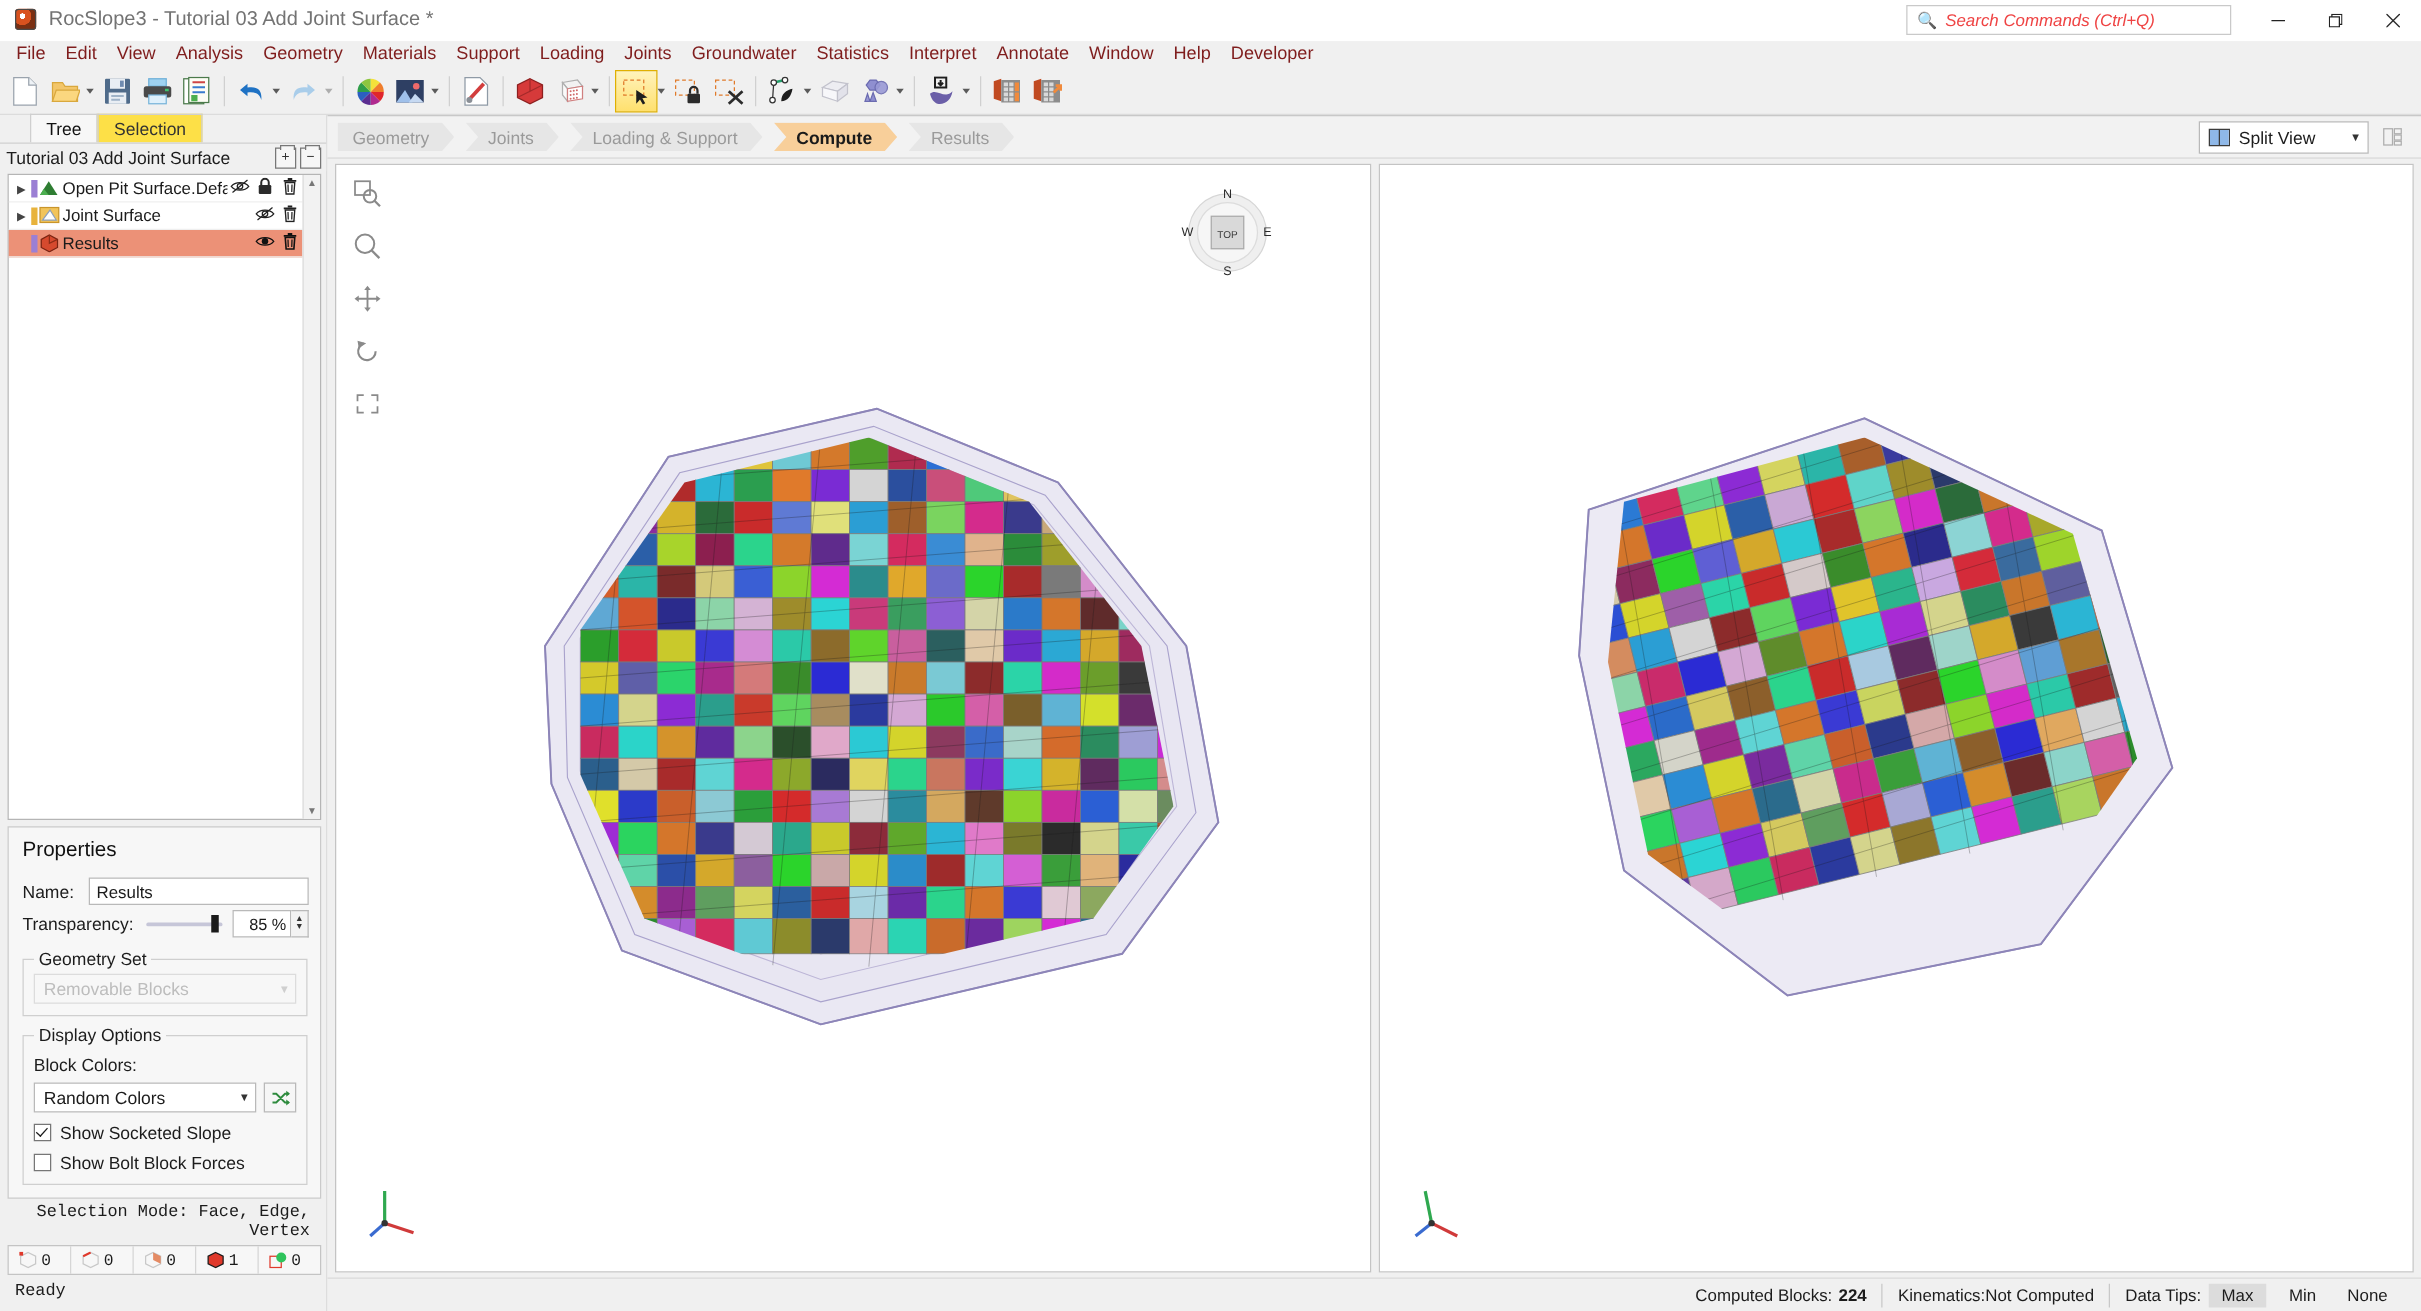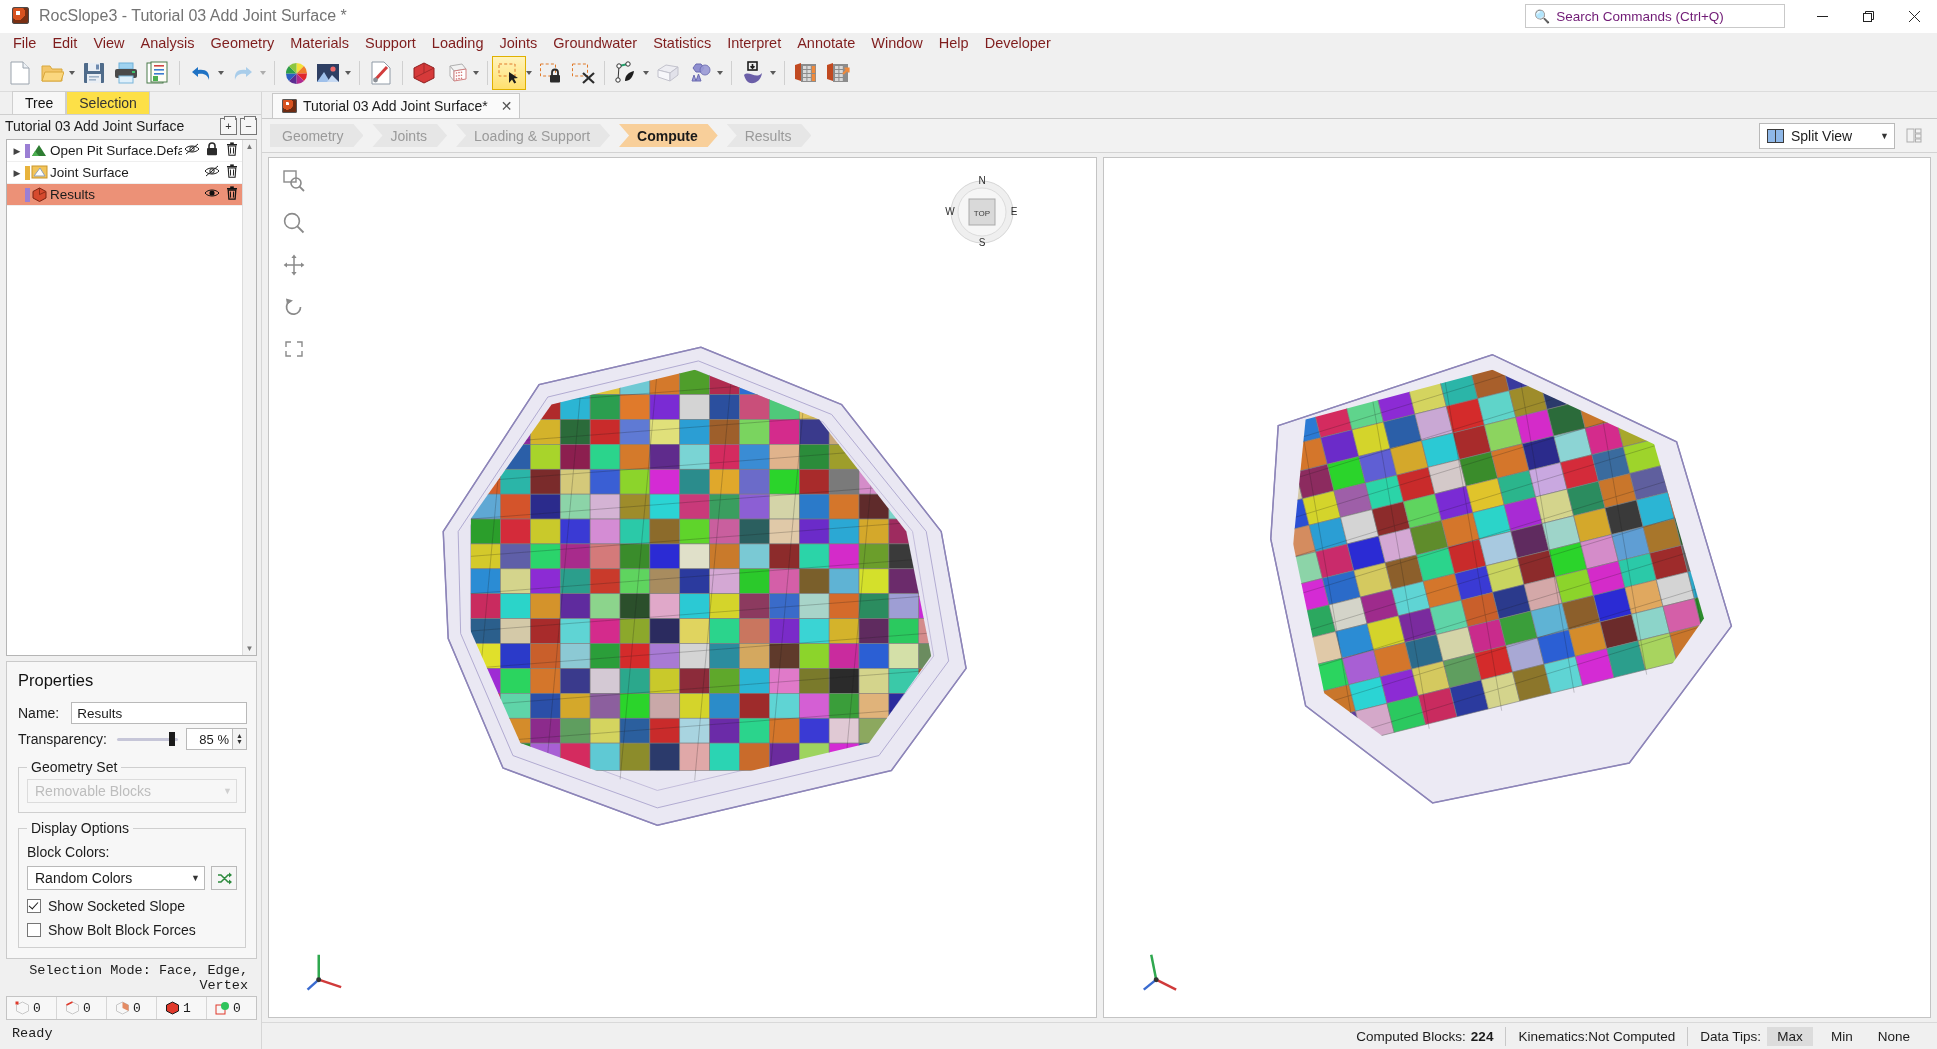--- a/index.html
+++ b/index.html
@@ -14,41 +14,41 @@
   
   .titlebar{height:32px;background:#ffffff;display:flex;align-items:center;flex:0 0 32px;border-bottom:1px solid #ffffff;}
   .tb-icon{width:18px;height:18px;margin-left:12px;margin-right:9px;position:relative;}
   .rocicon{width:17px;height:17px;border-radius:3px;background:
      radial-gradient(circle at 35% 35%, #ffffff 0 14%, #d8521f 15% 45%, #7a2f12 46% 100%);
      box-shadow:inset 0 0 0 1px #4a4a4a;}
   .tb-title{font-size:16px;color:#737373;}
   .tb-right{margin-left:auto;display:flex;align-items:center;height:32px;}
   .searchbox{width:258px;height:22px;border:1px solid #c9c9c9;background:#fff;display:flex;align-items:center;margin-right:14px;}
   .searchbox .si{margin:0 6px 0 8px;color:#6d6d6d;font-size:13px;line-height:1;}
-  .searchbox .sp{color:#701a75;font-size:13.5px;}
+  .searchbox .sp{color:#ef4444;font-size:13.5px;font-style:italic;}
   .wbtn{width:46px;height:32px;display:flex;align-items:center;justify-content:center;color:#2a2a2a;font-size:14px;}
 
   
   .menubar{height:22px;background:#f0f0f0;display:flex;align-items:center;padding-left:5px;flex:0 0 22px;}
   .menu-item{padding:3px 8px 4px 8px;font-size:14.5px;color:#7f1d1d;line-height:1;}
 
   
   .toolbar{height:36px;background:#f0f0f0;display:flex;align-items:center;padding-left:4px;flex:0 0 36px;border-bottom:1px solid #dcdcdc;}
   .tool{width:32px;height:32px;display:flex;align-items:center;justify-content:center;position:relative;}
   .tool.on{background:linear-gradient(180deg,#fff3bc,#ffe06e);outline:1px solid #e0b000;}
   .tsep{width:1px;height:24px;background:#d0d0d0;margin:0 5px;}
   .caret{width:0;height:0;border-left:3.5px solid transparent;border-right:3.5px solid transparent;border-top:4px solid #5a5a5a;margin-left:1px;margin-right:3px;}
 
   
   .body{flex:1;display:flex;min-height:0;background:#f0f0f0;}
 
   
   .left{width:261px;flex:0 0 261px;display:flex;flex-direction:column;background:#f0f0f0;border-right:1px solid #d6d6d6;min-height:0;}
   .panel-title{font-size:17px;padding:8px 0 7px 11px;color:#111;}
-  .tabs{display:flex;padding-left:12px;height:22px;align-items:flex-end;text-align:center;}
+  .tabs{display:flex;padding-left:24px;height:22px;align-items:flex-end;text-align:center;}
   .tab{padding:3px 12px 3px 12px;font-size:14px;border:1px solid #cfcfcf;border-bottom:none;background:#fde047;color:#333;}
   .tab.active{background:#f7f7f7;color:#111;}
   .tree-head{display:flex;align-items:center;height:22px;border-top:1px solid #cfcfcf;padding:0 4px 0 5px;font-size:14px;background:#f0f0f0;}
   .tree-head .tname{flex:1;color:#1c1c1c;}
   .sq{width:15px;height:15px;border:1px solid #777;display:flex;align-items:center;justify-content:center;font-size:11px;color:#333;margin-left:3px;position:relative;background:#f6f6f6;}
   .sq:after{content:"";position:absolute;left:3px;top:-3px;width:10px;height:3px;border:1px solid #777;border-bottom:none;background:#f6f6f6;}
   .treebox{margin:2px 4px 0 6px;background:#fff;border:1px solid #b5b5b5;flex:1;min-height:0;display:flex;}
   .treelist{flex:1;min-width:0;}
   .trow{height:21px;display:flex;align-items:center;padding-left:2px;font-size:13.5px;border-bottom:1px solid #efefef;}
   .trow.sel{background:#ec9177;}
@@ -603,27 +603,20 @@
             </span>
             <span>0</span>
           </div>
         </div>
         <div style="padding:6px 0 8px 6px;font-size:13.5px">Ready</div>
       </div>
     </div>
 
     <div class="main">
 
-      <div class="doctabs">
-        <div class="doctab">
-          <span class="dicon"></span>
-          <span>Tutorial 03 Add Joint Surface*</span>
-          <span class="x">✕</span>
-        </div>
-      </div>
 
       <div class="crumbbar">
         <div class="crumbs">
           <div class="crumb first">Geometry</div>
           <div class="crumb">Joints</div>
           <div class="crumb">Loading &amp; Support</div>
           <div class="crumb active">Compute</div>
           <div class="crumb">Results</div>
         </div>
         <div class="viewsel">

